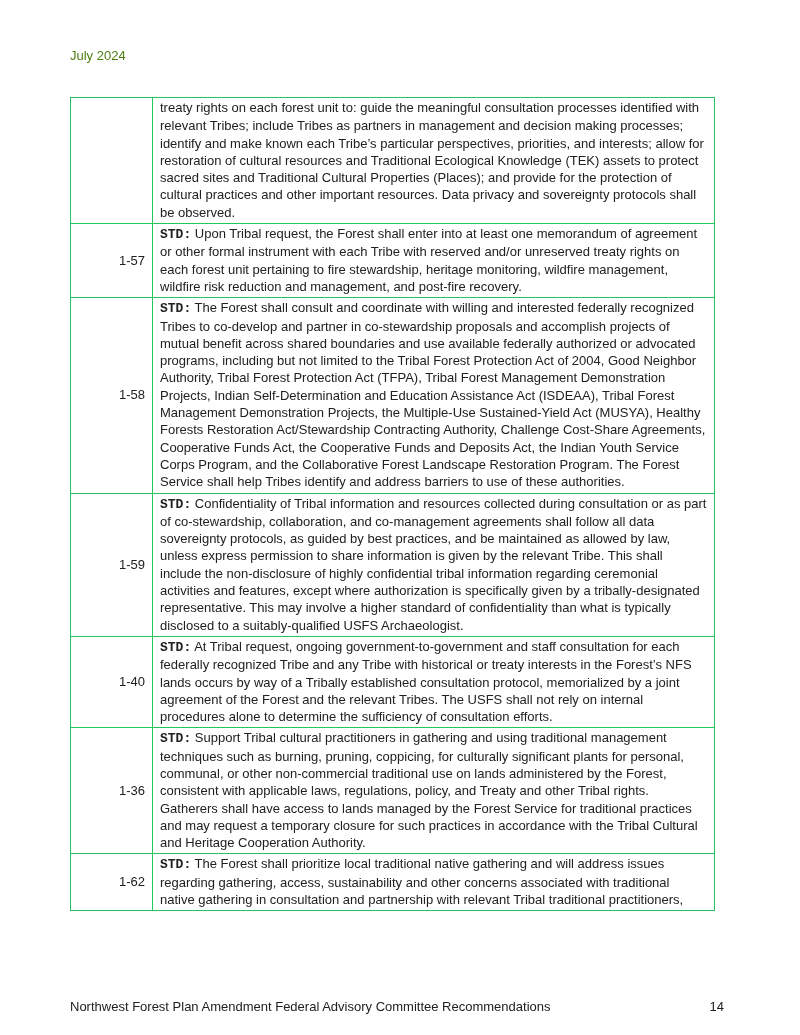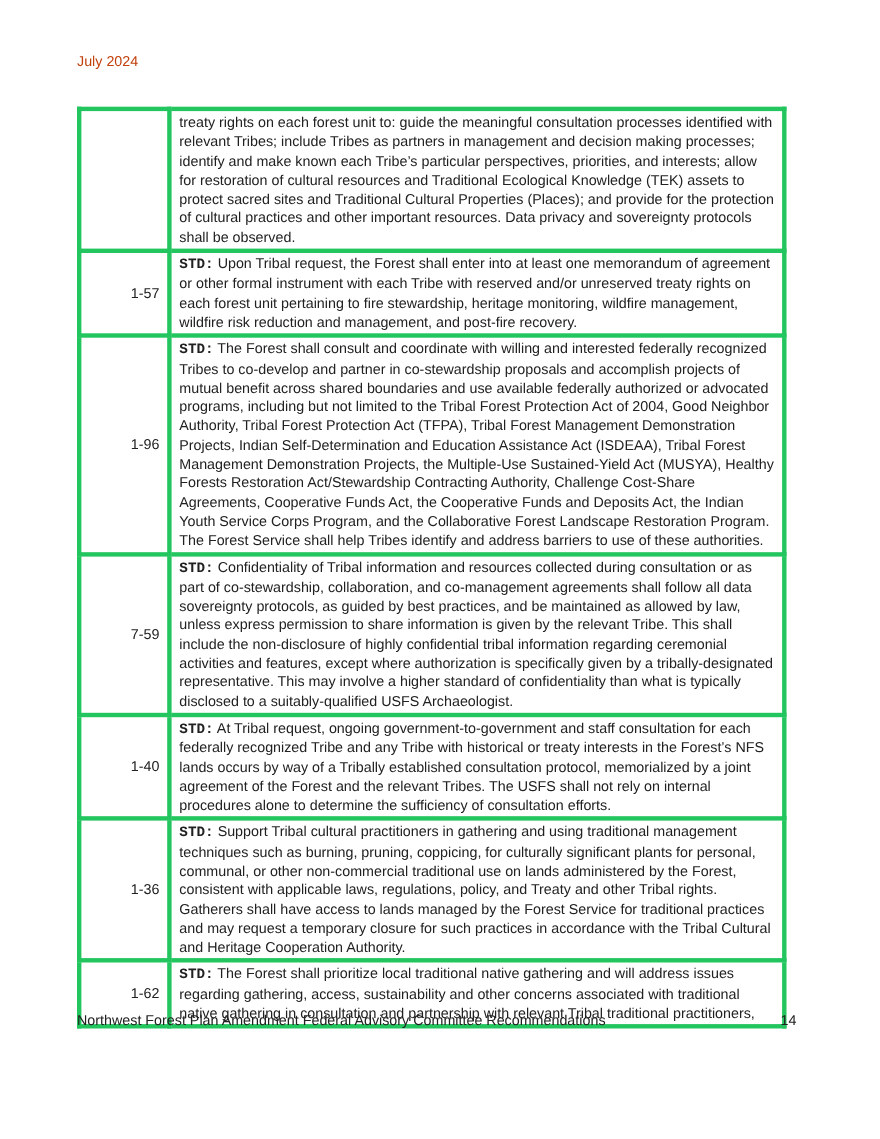--- a/index.html
+++ b/index.html
@@ -14,53 +14,53 @@
     font-family: "Liberation Sans", sans-serif;
     color: #212121;
     overflow: hidden;
   }
   .page-header {
     position: absolute;
     left: 70px;
     top: 48px;
     font-size: 13px;
     line-height: 16px;
-    color: #c2410c;
+    color: #4d7c0f;
   }
   table.doc-table {
     position: absolute;
     left: 70px;
     top: 97px;
     width: 645px;
     border-collapse: collapse;
     table-layout: fixed;
   }
   table.doc-table td {
-    border: 4px solid #22c55e;
+    border: 1px solid #22c55e;
     font-size: 13px;
     line-height: 17.3px;
     color: #212121;
     padding: 1px 7px 2px 7px;
   }
   td.id-cell {
     width: 82px;
     text-align: right;
     vertical-align: middle;
   }
   td.text-cell {
     vertical-align: top;
   }
   .std-label {
     font-weight: bold;
     font-family: Liberation Mono, monospace;
   }
   .page-footer {
     position: absolute;
     left: 70px;
-    top: 920px;
+    top: 999px;
     width: 654px;
     display: flex;
     justify-content: space-between;
     align-items: flex-end;
     font-size: 13px;
     color: #212121;
   }
 </style>
 </head>
 <body>
@@ -75,25 +75,25 @@
   <tbody>
     <tr>
       <td class="id-cell"></td>
       <td class="text-cell"><span class="std-label"></span> <span>treaty rights on each forest unit to: guide the meaningful consultation processes identified with relevant Tribes; include Tribes as partners in management and decision making processes; identify and make known each Tribe’s particular perspectives, priorities, and interests; allow for restoration of cultural resources and Traditional Ecological Knowledge (TEK) assets to protect sacred sites and Traditional Cultural Properties (Places); and provide for the protection of cultural practices and other important resources. Data privacy and sovereignty protocols shall be observed.</span></td>
     </tr>
     <tr>
       <td class="id-cell">1-57</td>
       <td class="text-cell"><span class="std-label">STD:</span> <span>Upon Tribal request, the Forest shall enter into at least one memorandum of agreement or other formal instrument with each Tribe with reserved and/or unreserved treaty rights on each forest unit pertaining to fire stewardship, heritage monitoring, wildfire management, wildfire risk reduction and management, and post-fire recovery.</span></td>
     </tr>
     <tr>
-      <td class="id-cell">1-96</td>
+      <td class="id-cell">1-58</td>
       <td class="text-cell"><span class="std-label">STD:</span> <span>The Forest shall consult and coordinate with willing and interested federally recognized Tribes to co-develop and partner in co-stewardship proposals and accomplish projects of mutual benefit across shared boundaries and use available federally authorized or advocated programs, including but not limited to the Tribal Forest Protection Act of 2004, Good Neighbor Authority, Tribal Forest Protection Act (TFPA), Tribal Forest Management Demonstration Projects, Indian Self-Determination and Education Assistance Act (ISDEAA), Tribal Forest Management Demonstration Projects, the Multiple-Use Sustained-Yield Act (MUSYA), Healthy Forests Restoration Act/Stewardship Contracting Authority, Challenge Cost-Share Agreements, Cooperative Funds Act, the Cooperative Funds and Deposits Act, the Indian Youth Service Corps Program, and the Collaborative Forest Landscape Restoration Program. The Forest Service shall help Tribes identify and address barriers to use of these authorities.</span></td>
     </tr>
     <tr>
-      <td class="id-cell">7-59</td>
+      <td class="id-cell">1-59</td>
       <td class="text-cell"><span class="std-label">STD:</span> <span>Confidentiality of Tribal information and resources collected during consultation or as part of co-stewardship, collaboration, and co-management agreements shall follow all data sovereignty protocols, as guided by best practices, and be maintained as allowed by law, unless express permission to share information is given by the relevant Tribe. This shall include the non-disclosure of highly confidential tribal information regarding ceremonial activities and features, except where authorization is specifically given by a tribally-designated representative. This may involve a higher standard of confidentiality than what is typically disclosed to a suitably-qualified USFS Archaeologist.</span></td>
     </tr>
     <tr>
       <td class="id-cell">1-40</td>
       <td class="text-cell"><span class="std-label">STD:</span> <span>At Tribal request, ongoing government-to-government and staff consultation for each federally recognized Tribe and any Tribe with historical or treaty interests in the Forest’s NFS lands occurs by way of a Tribally established consultation protocol, memorialized by a joint agreement of the Forest and the relevant Tribes. The USFS shall not rely on internal procedures alone to determine the sufficiency of consultation efforts.</span></td>
     </tr>
     <tr>
       <td class="id-cell">1-36</td>
       <td class="text-cell"><span class="std-label">STD:</span> <span>Support Tribal cultural practitioners in gathering and using traditional management techniques such as burning, pruning, coppicing, for culturally significant plants for personal, communal, or other non-commercial traditional use on lands administered by the Forest, consistent with applicable laws, regulations, policy, and Treaty and other Tribal rights. Gatherers shall have access to lands managed by the Forest Service for traditional practices and may request a temporary closure for such practices in accordance with the Tribal Cultural and Heritage Cooperation Authority.</span></td>
     </tr>

